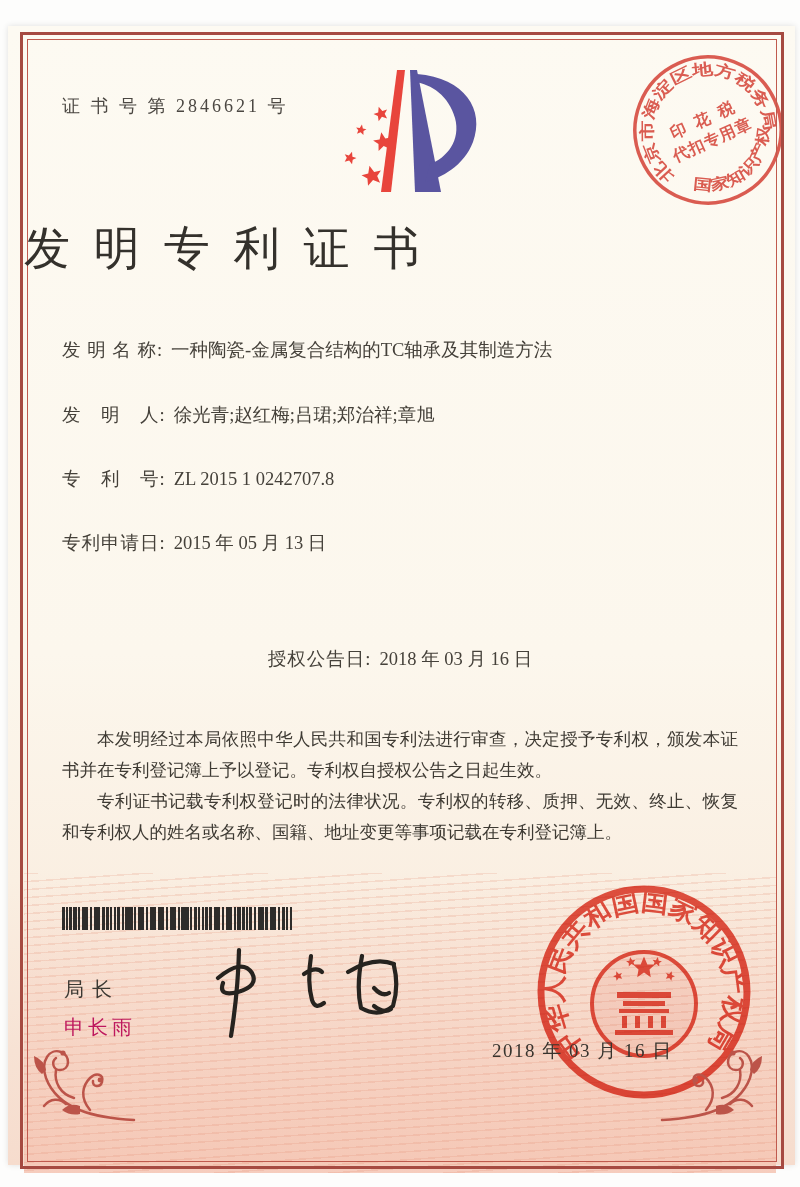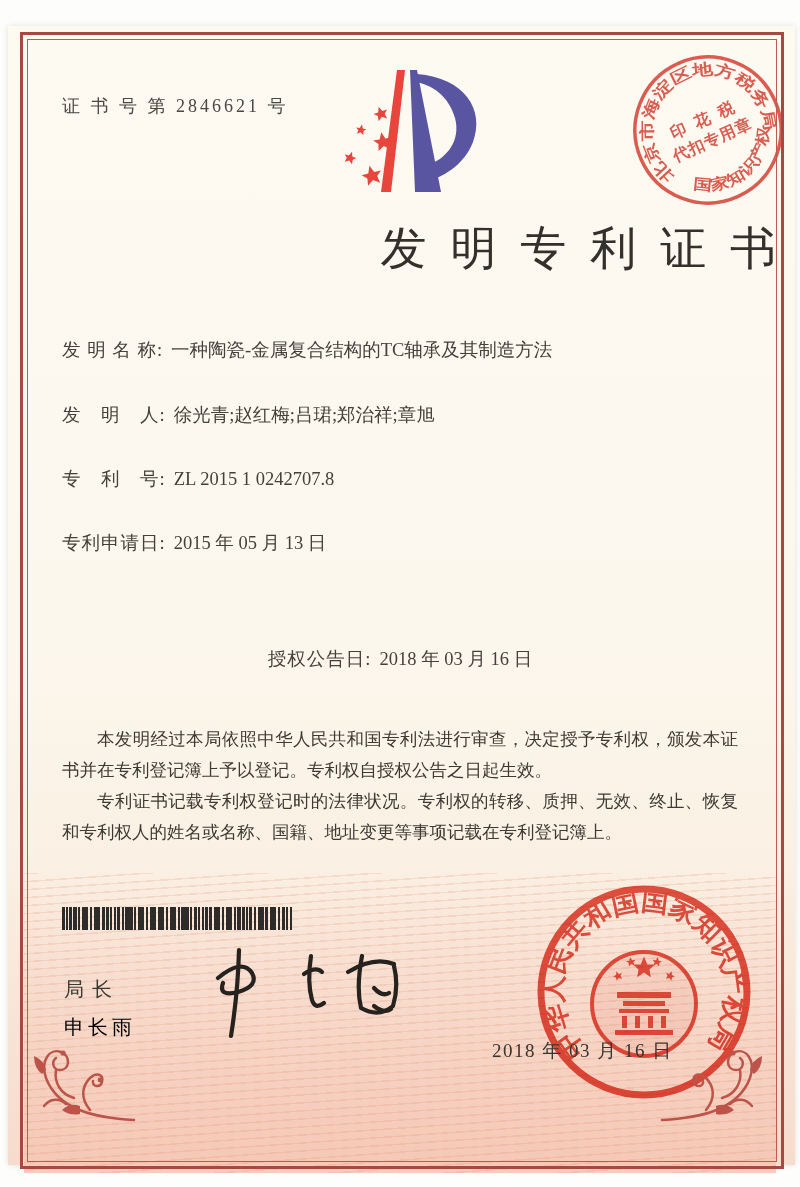--- a/index.html
+++ b/index.html
@@ -11,41 +11,41 @@
   .pink-waves{position:absolute;left:24px;right:24px;bottom:14px;height:300px;z-index:0;
         background:
           repeating-linear-gradient(176deg, rgba(225,135,108,.20) 0 1.5px, rgba(0,0,0,0) 1.5px 8px),
           linear-gradient(to top, rgba(245,196,178,.85) 0%, rgba(245,196,178,.35) 55%, rgba(245,196,178,0) 100%);}
   .frame{position:absolute;left:20px;top:32px;right:16px;bottom:18px;border:3px solid #a64a41;z-index:1;}
   .frame-inner{position:absolute;inset:4px;border:1px solid #c05a4e;}
   .content{position:absolute;inset:0;z-index:2;}
 
   .cert-number{position:absolute;left:62px;top:94px;font-size:18px;letter-spacing:3px;color:#4b4742;}
   .logo{position:absolute;left:327px;top:66px;}
-  .title{position:absolute;left:0;top:218px;width:100%;text-align:right;font-size:46px;
+  .title{position:absolute;left:0;top:218px;width:100%;text-align:left;font-size:46px;
          color:#34312c;letter-spacing:.52em;text-indent:.52em;font-weight:500;}
 
   .field{position:absolute;left:62px;width:676px;font-size:18.5px;color:#45413a;white-space:nowrap;}
   .field .lbl{letter-spacing:1px;}
   .field .val{margin-left:8px;}
   .f-name{top:337px;} .f-inv{top:402px;} .f-no{top:466px;}
   .f-app{top:530px;} .f-own{top:594px;} .f-grant{top:646px;text-align:center;}
 
   .bodytext{position:absolute;left:62px;top:724px;width:676px;font-size:17.5px;line-height:31px;
             color:#3e3a33;text-align:justify;}
   .bodytext p{margin:0;text-indent:2em;}
 
   .barcode{position:absolute;left:62px;top:907px;width:230px;height:23px;
         background-image:
           repeating-linear-gradient(90deg,#2e2c2a 0 2px,rgba(0,0,0,0) 2px 4px),
           repeating-linear-gradient(90deg,#2e2c2a 0 1px,rgba(0,0,0,0) 1px 7px),
           repeating-linear-gradient(90deg,#2e2c2a 0 3px,rgba(0,0,0,0) 3px 11px);}
 
   .officer-title{position:absolute;left:64px;top:976px;font-size:20px;letter-spacing:8px;color:#3c3933;text-align:center;}
-  .officer-name{position:absolute;left:64px;top:1014px;font-size:20px;letter-spacing:4px;color:#000000;}
+  .officer-name{position:absolute;left:64px;top:1014px;font-size:20px;letter-spacing:4px;color:#be185d;}
   .signature{position:absolute;left:192px;top:944px;}
 
   .seal{position:absolute;left:528px;top:876px;mix-blend-mode:multiply;opacity:.95;}
   .seal-date{position:absolute;left:492px;top:1038px;font-size:19px;letter-spacing:1.5px;color:#38342e;}
 
   .tax-stamp{position:absolute;left:626px;top:48px;mix-blend-mode:multiply;opacity:.88;}
 
   .orn{position:absolute;z-index:1;}
   .orn-left{left:30px;top:1014px;}
   .orn-right{left:656px;top:1014px;transform:scaleX(-1);}

